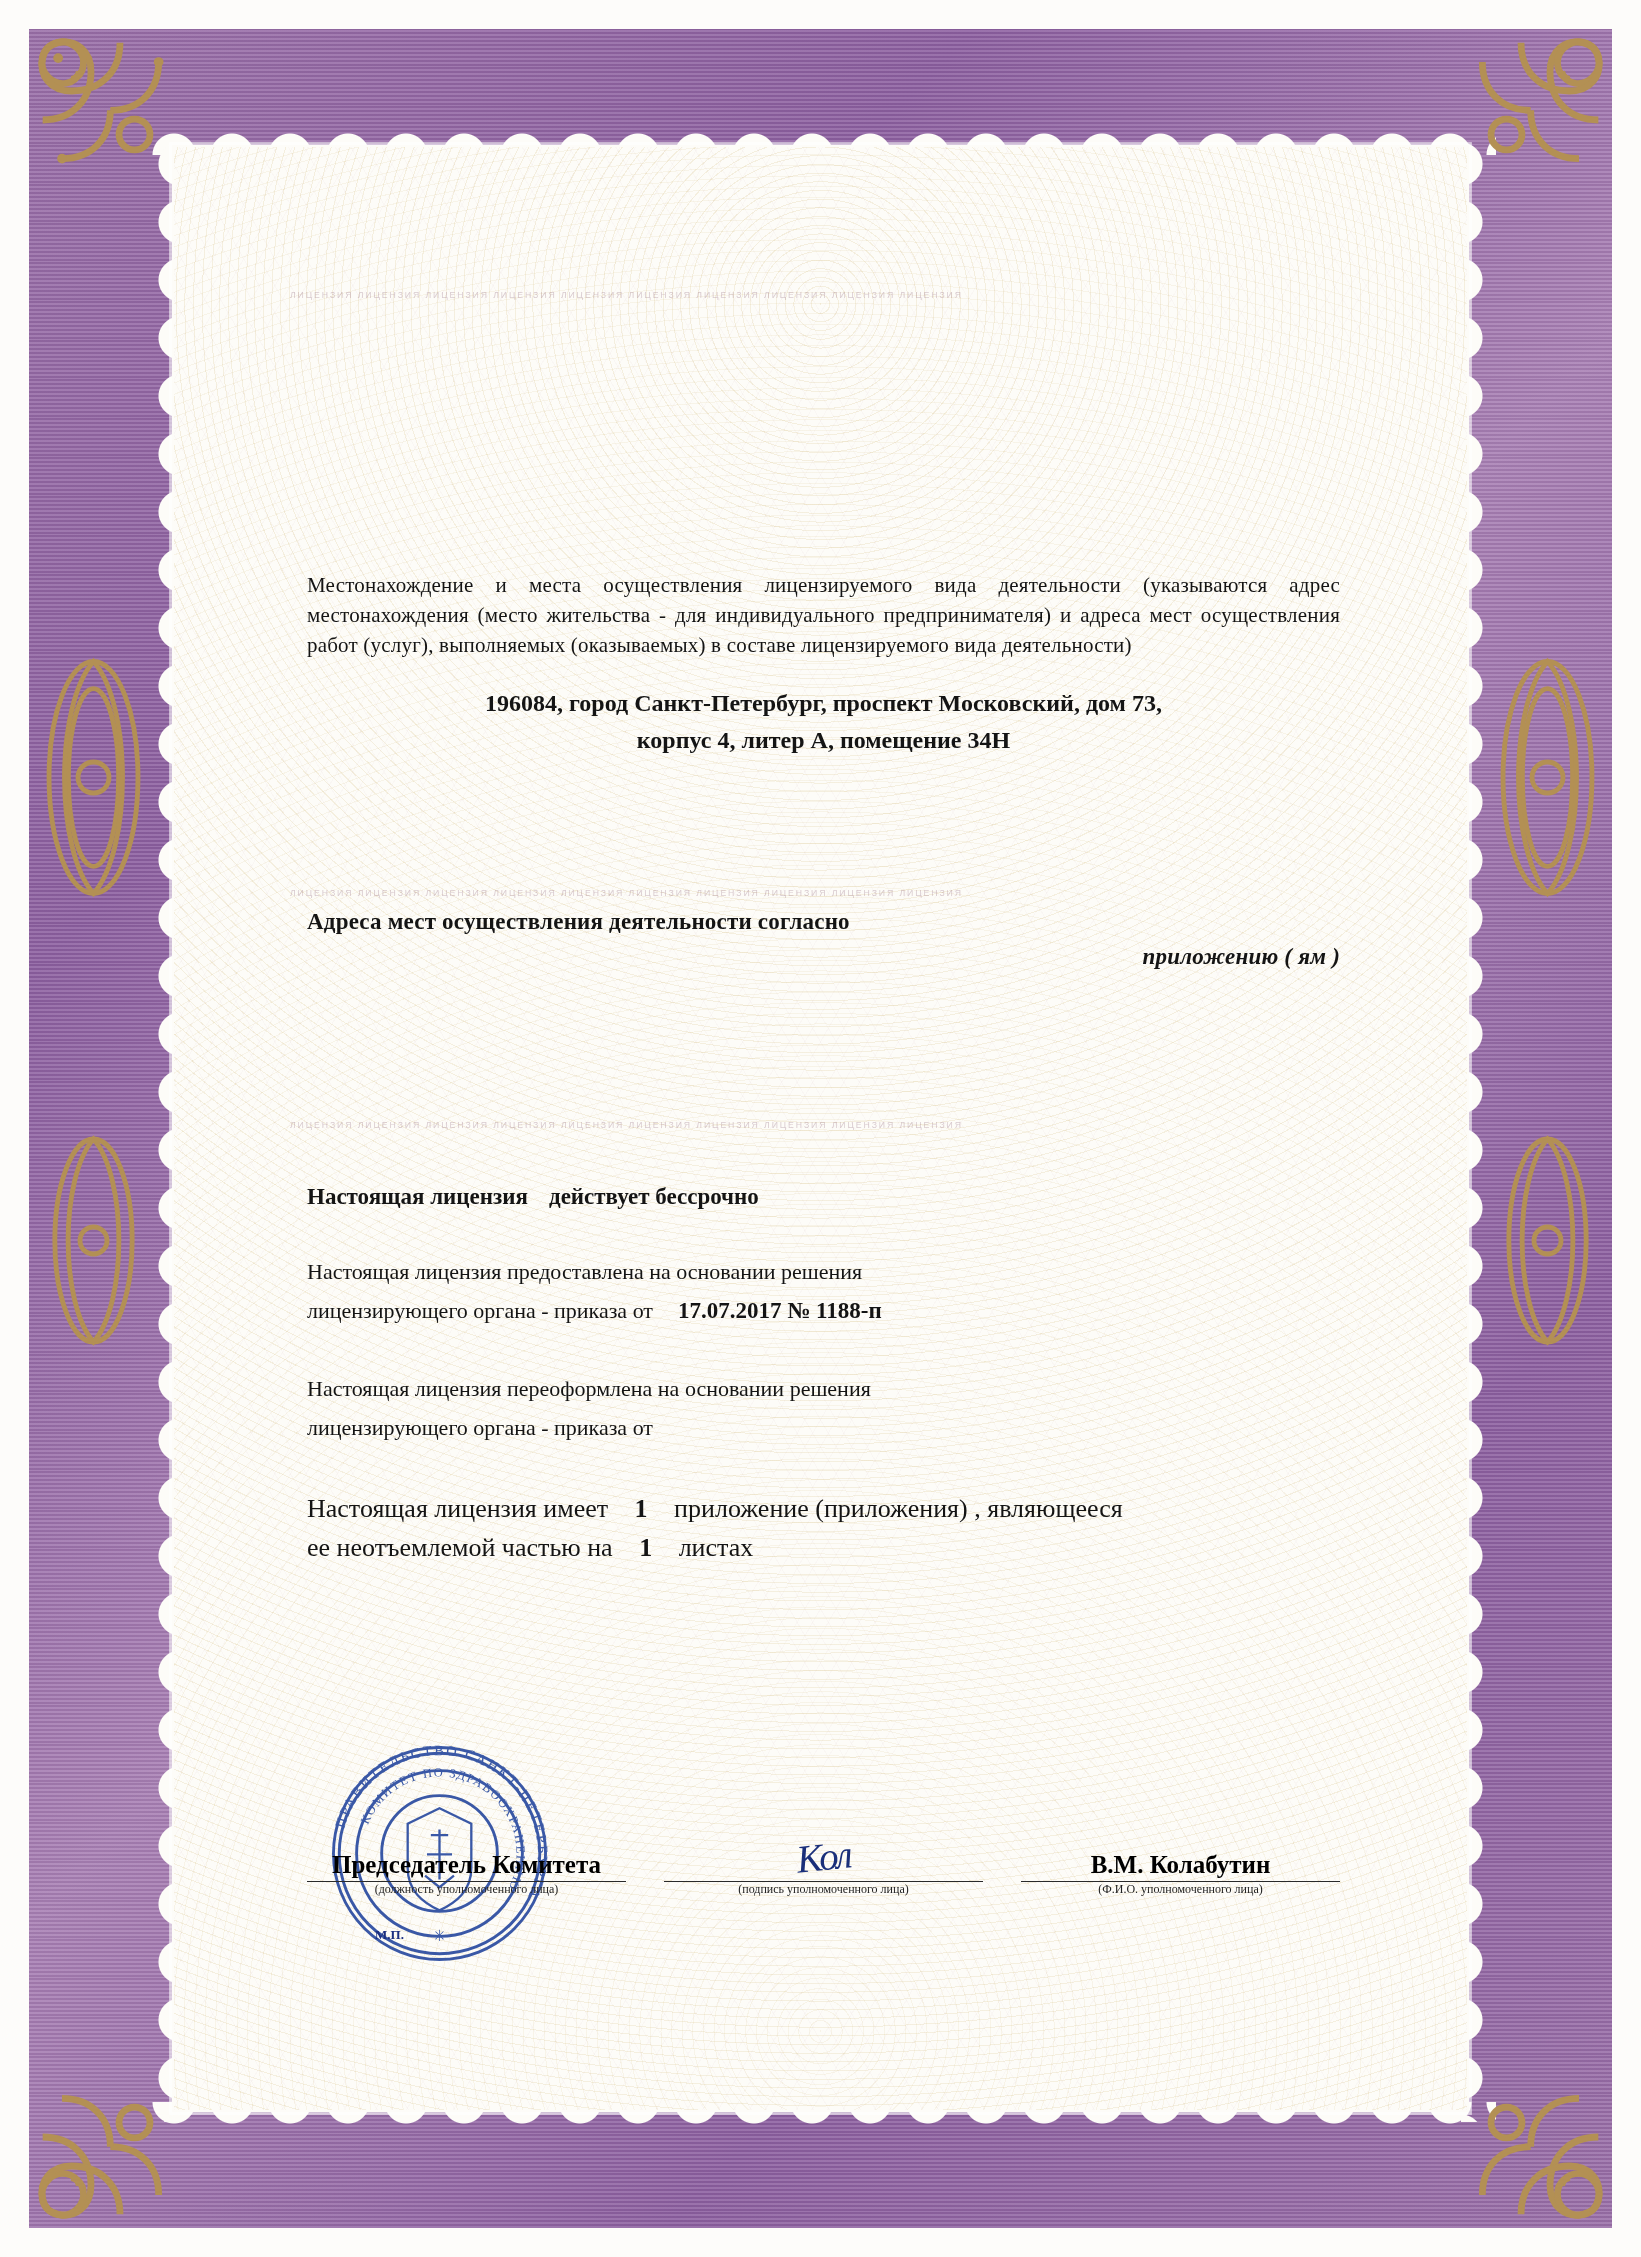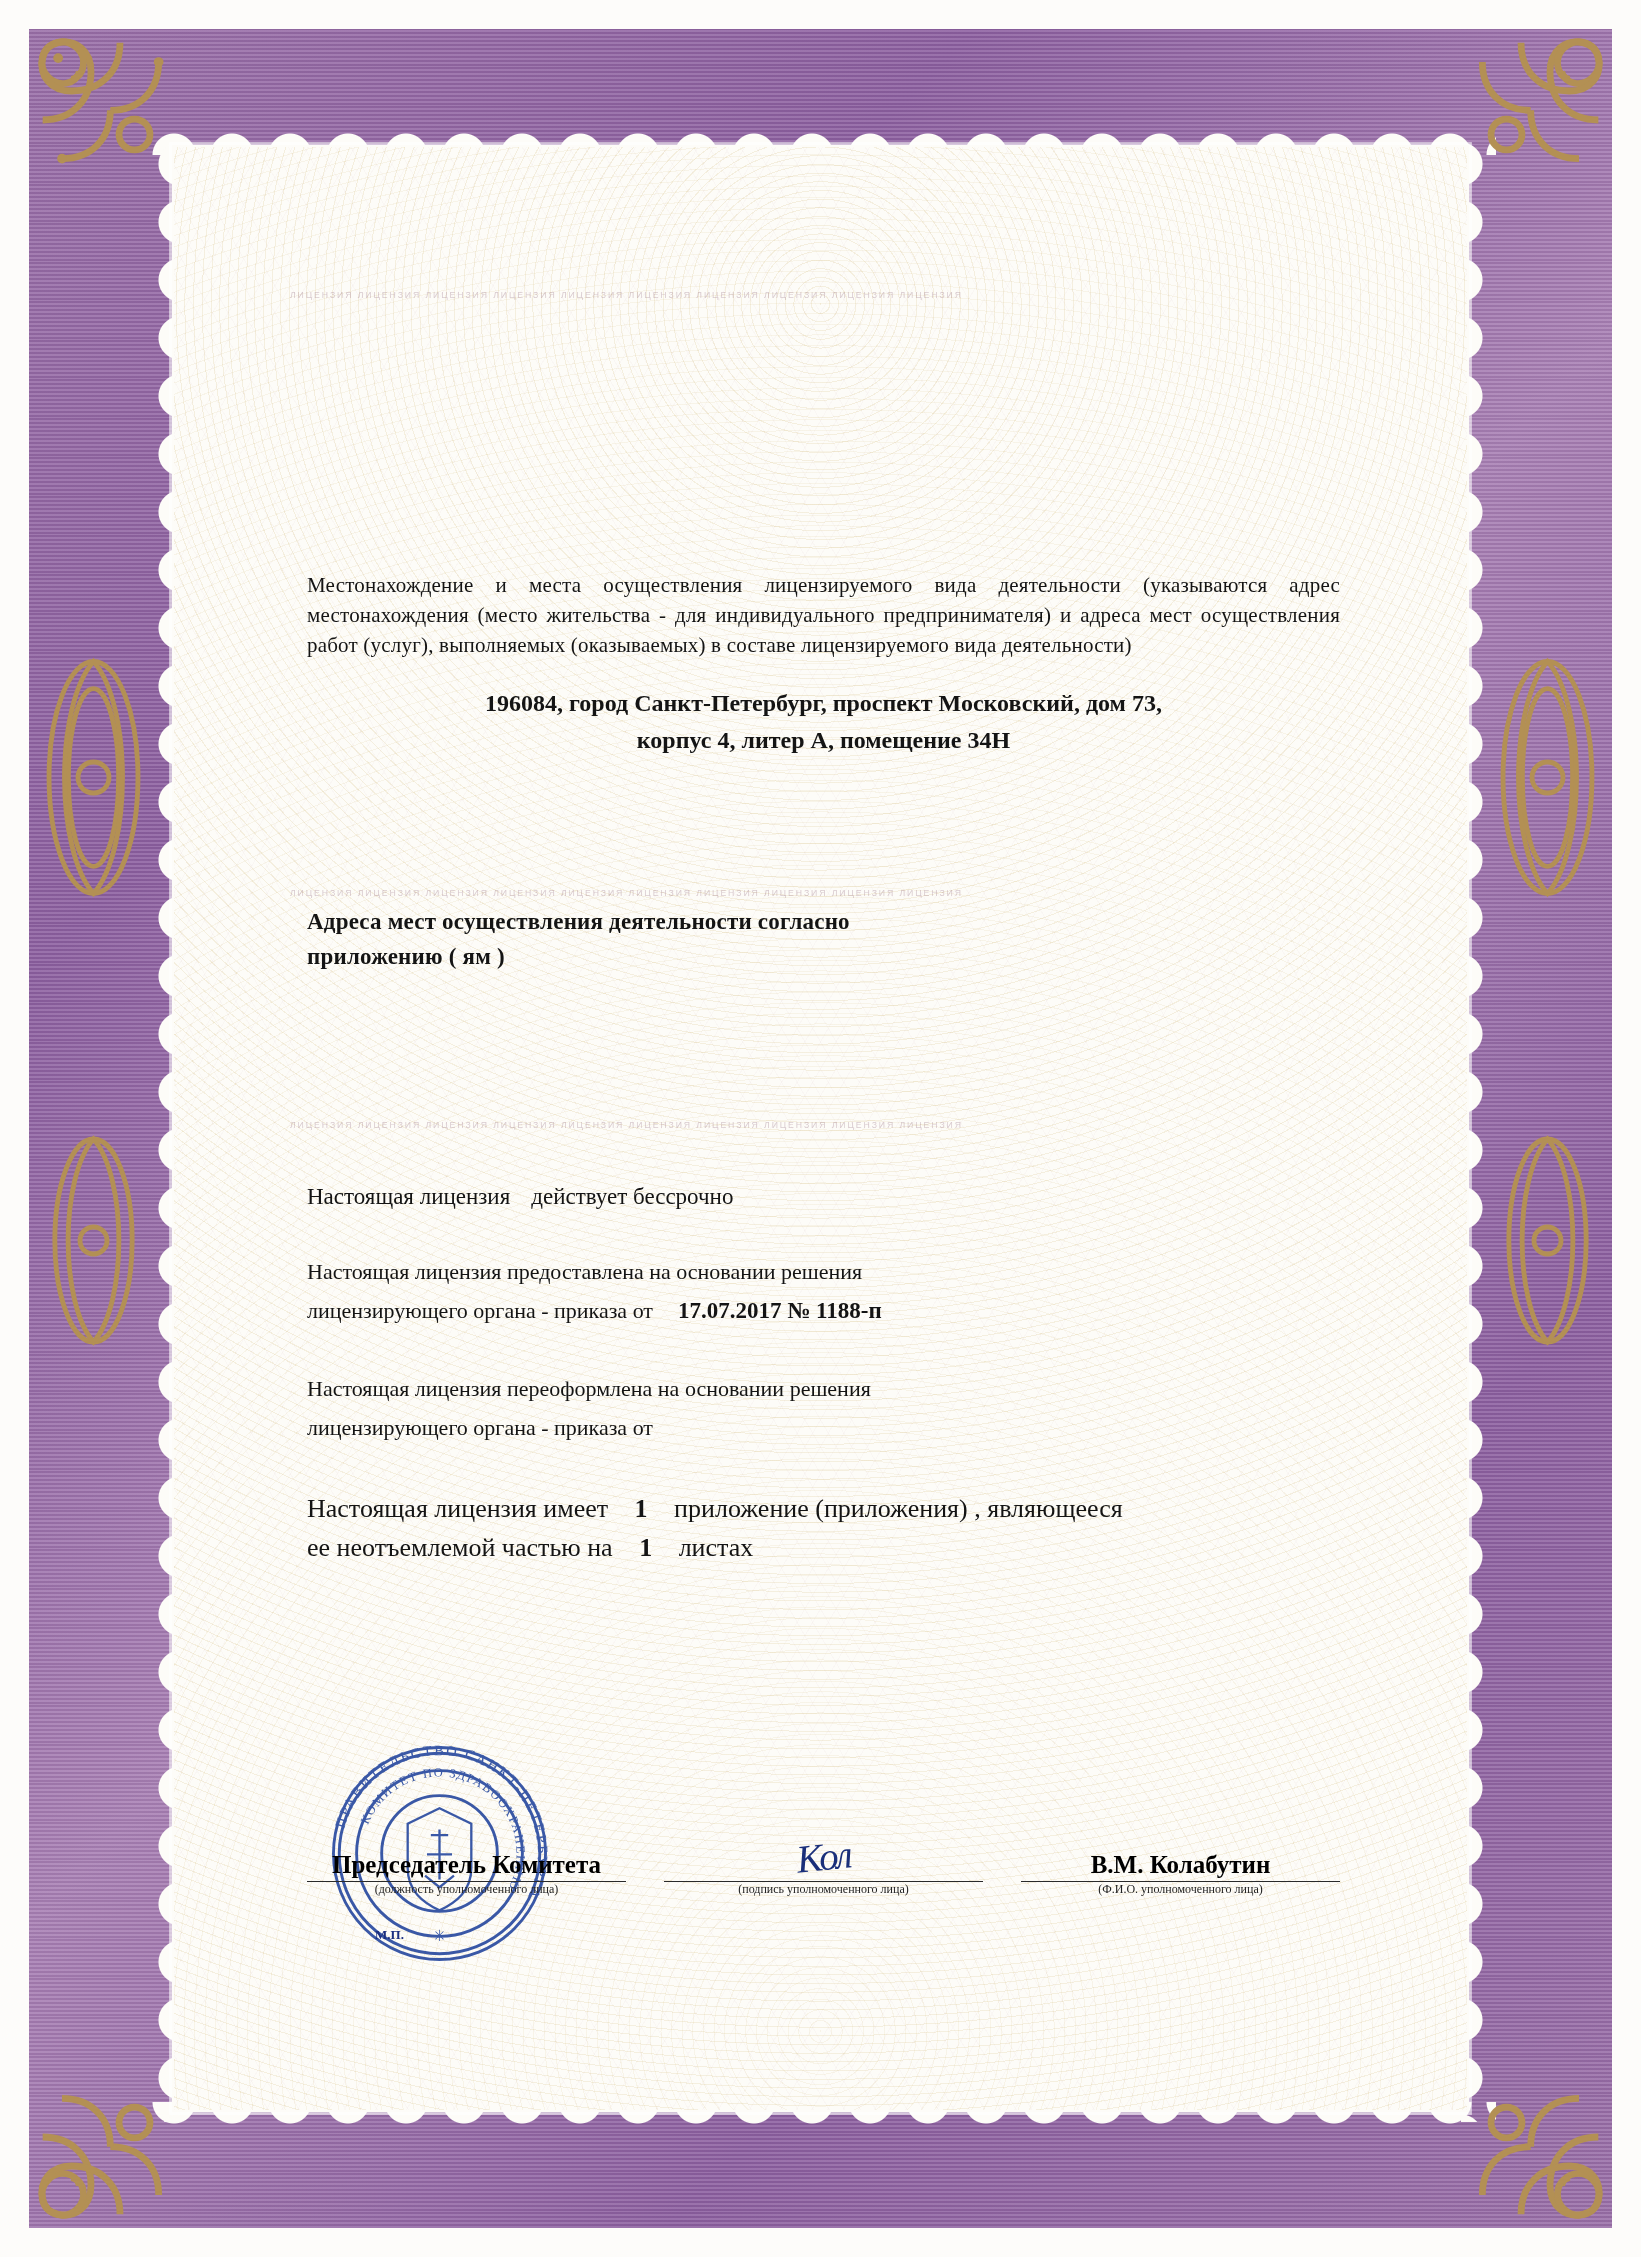--- a/index.html
+++ b/index.html
@@ -161,26 +161,26 @@
   }
 
   .block-addresses {
     margin-top: 145px;
     font-size: 23px;
     font-weight: bold;
     line-height: 35px;
     text-align: justify;
     letter-spacing: 0.2px;
   }
-  .block-addresses .line2 { text-align: left; }
+  .block-addresses .line2 { text-align: right; font-style: italic; }
 
   .block-term {
     margin-top: 210px;
     font-size: 23px;
-    font-weight: normal;
+    font-weight: bold;
   }
   .block-term .gap { display: inline-block; width: 21px; }
 
   .block-basis {
     margin-top: 42px;
     font-size: 22px;
     line-height: 39px;
   }
   .basis-row {
     display: flex;

